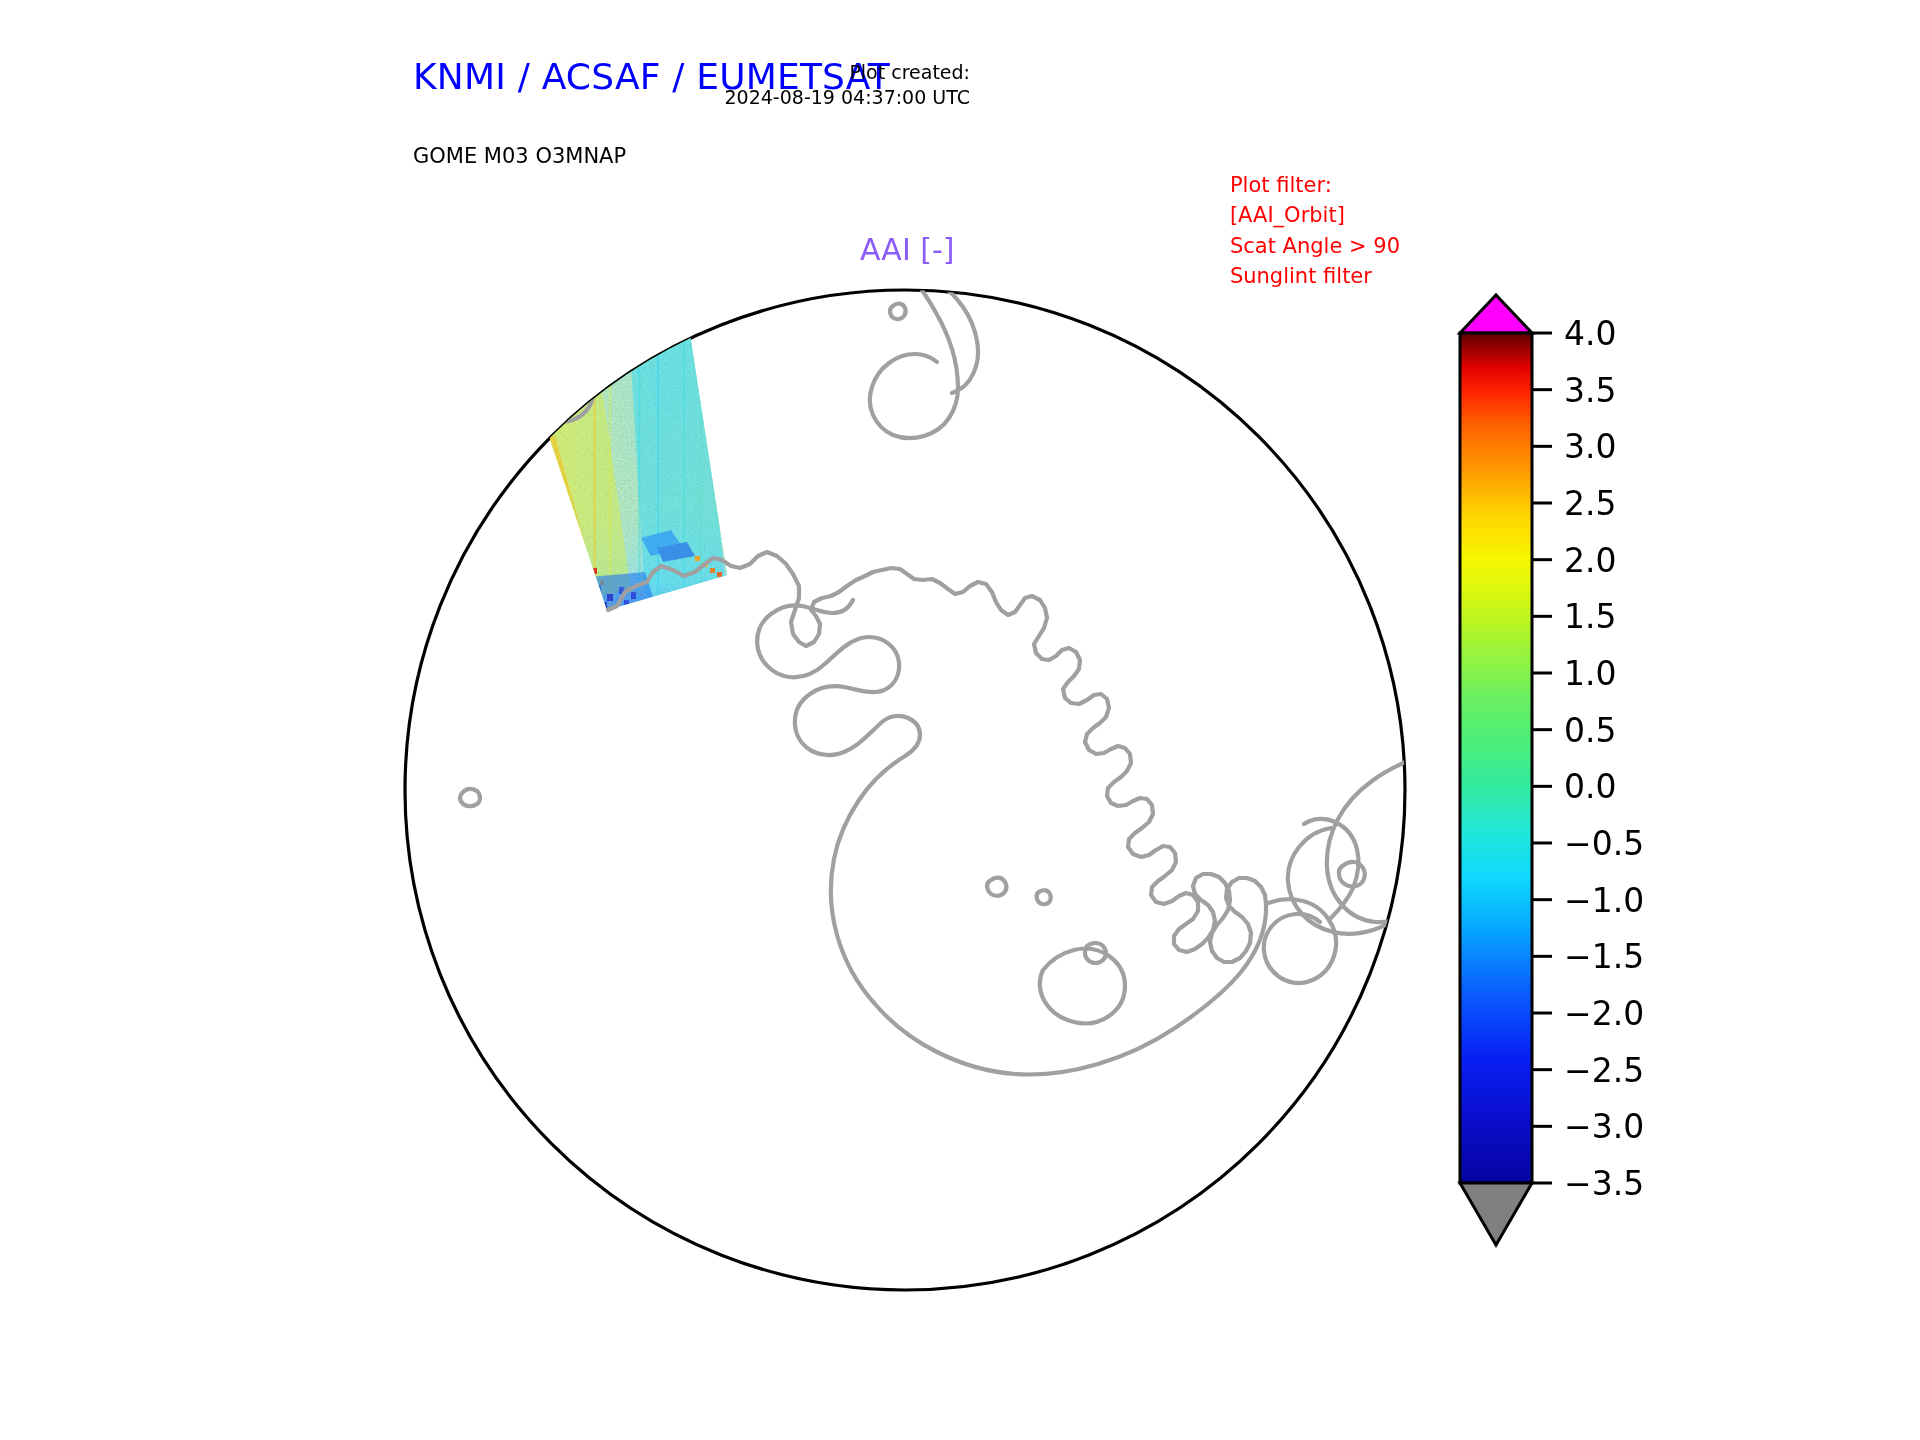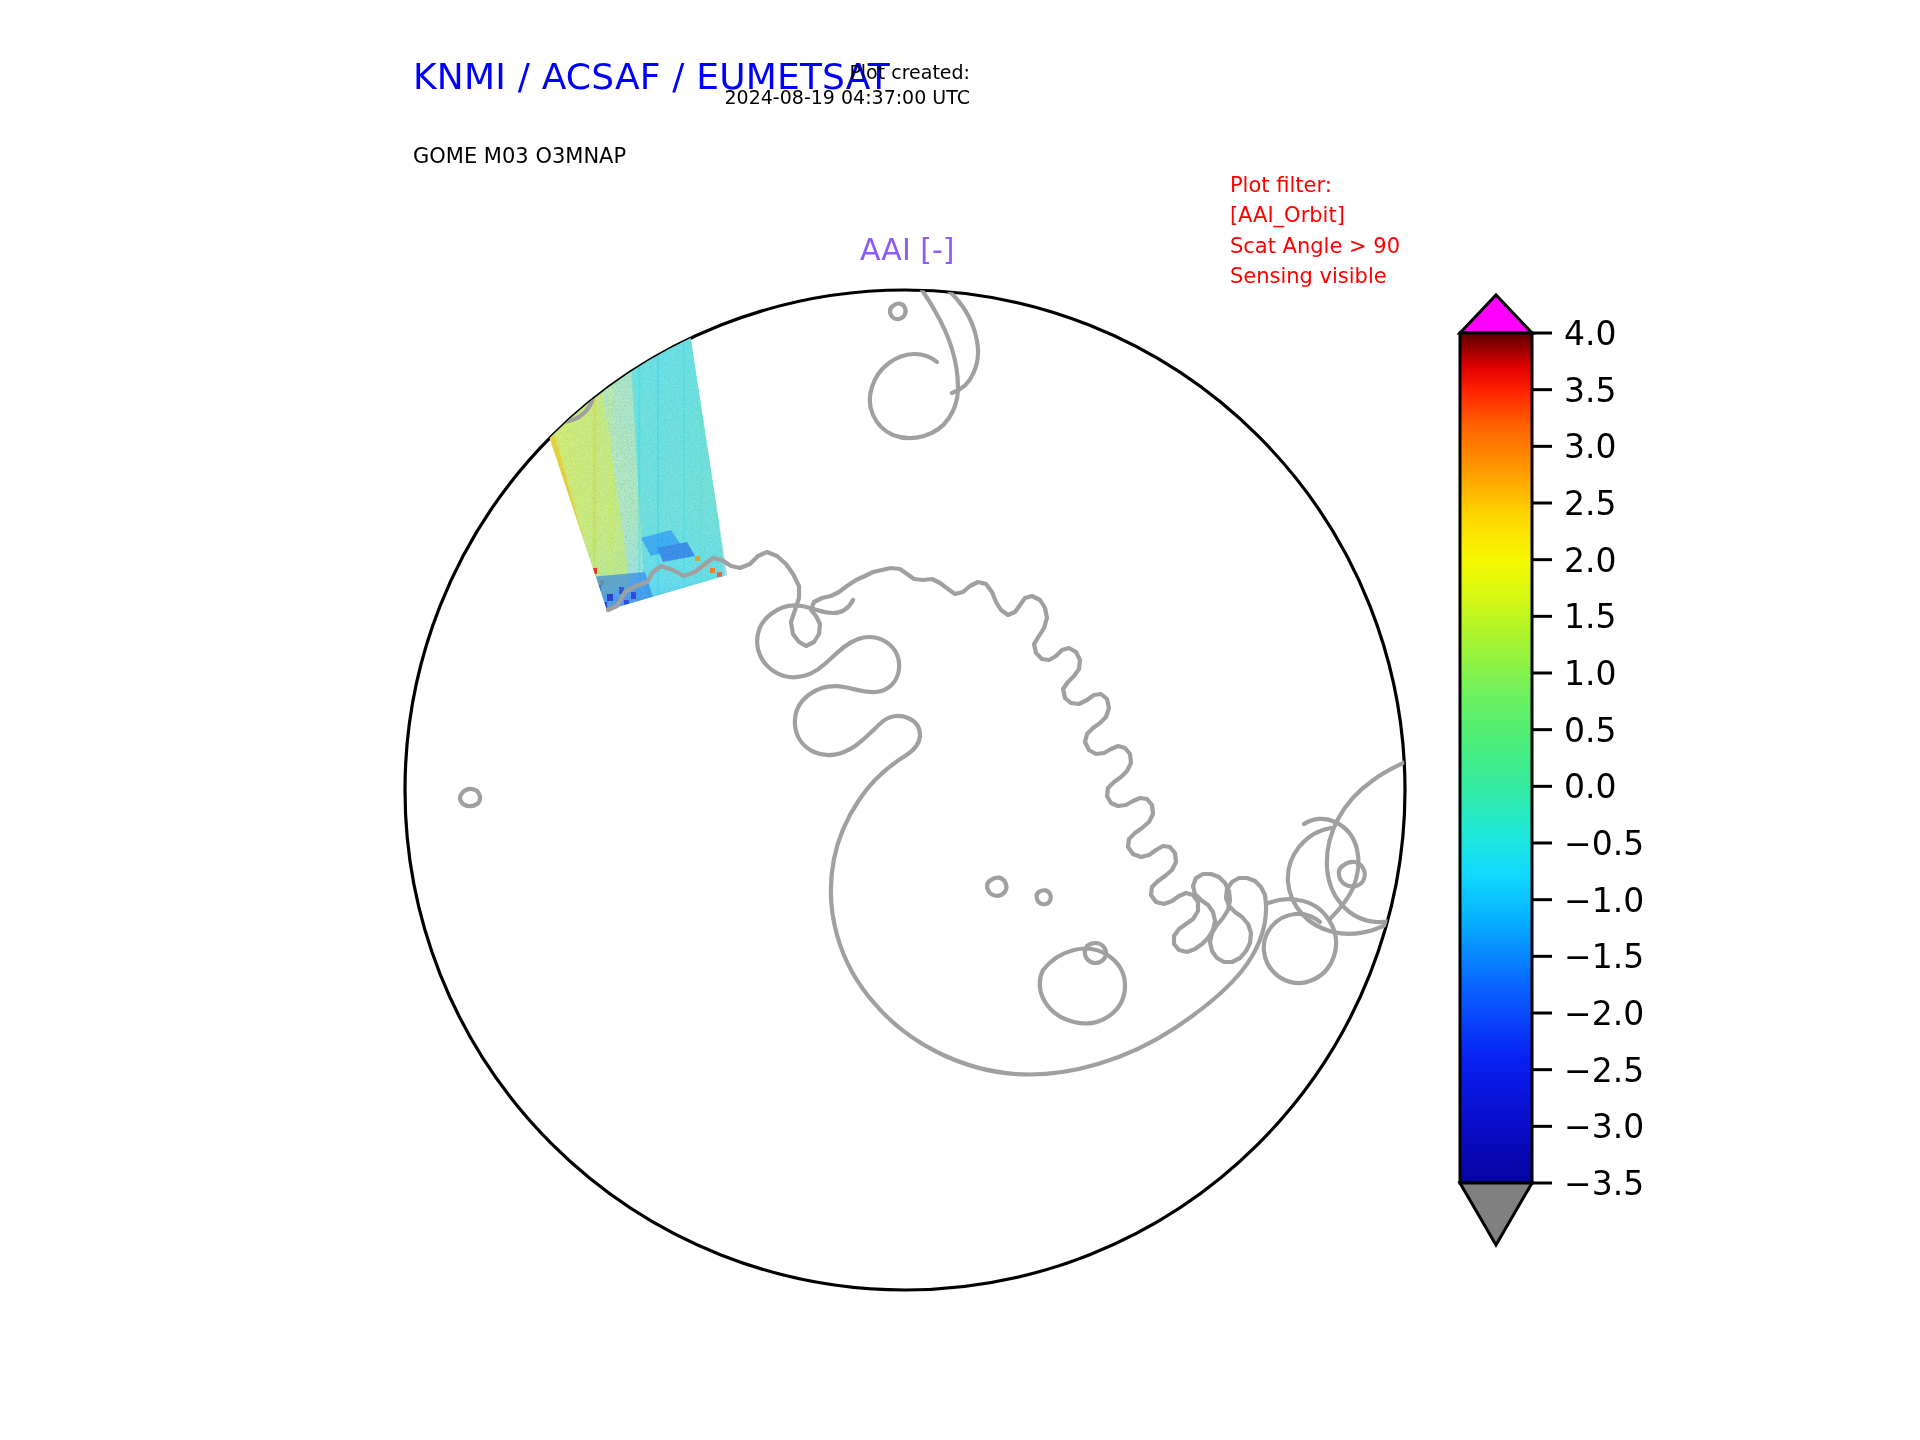--- a/index.html
+++ b/index.html
@@ -111,21 +111,21 @@
   <div class="title-block">
     <div>GOME M03 O3MNAP</div>
   </div>
 
   <div class="subtitle">AAI [-]</div>
 
   <div class="filter-block">
     <div>Plot filter:</div>
     <div>[AAI_Orbit]</div>
     <div>Scat Angle &gt; 90</div>
-    <div>Sensing visible</div>
+    <div>Sunglint filter</div>
   </div>
 
   <div class="map-wrap">
     <svg class="map-svg" viewBox="0 0 1020 1020">
       <defs>
         <clipPath id="globeClip">
           <circle cx="510" cy="510" r="500"></circle>
         </clipPath>
         <clipPath id="swathClip">
           <polygon points="118,48 290,22 332,295 212,330"></polygon>

